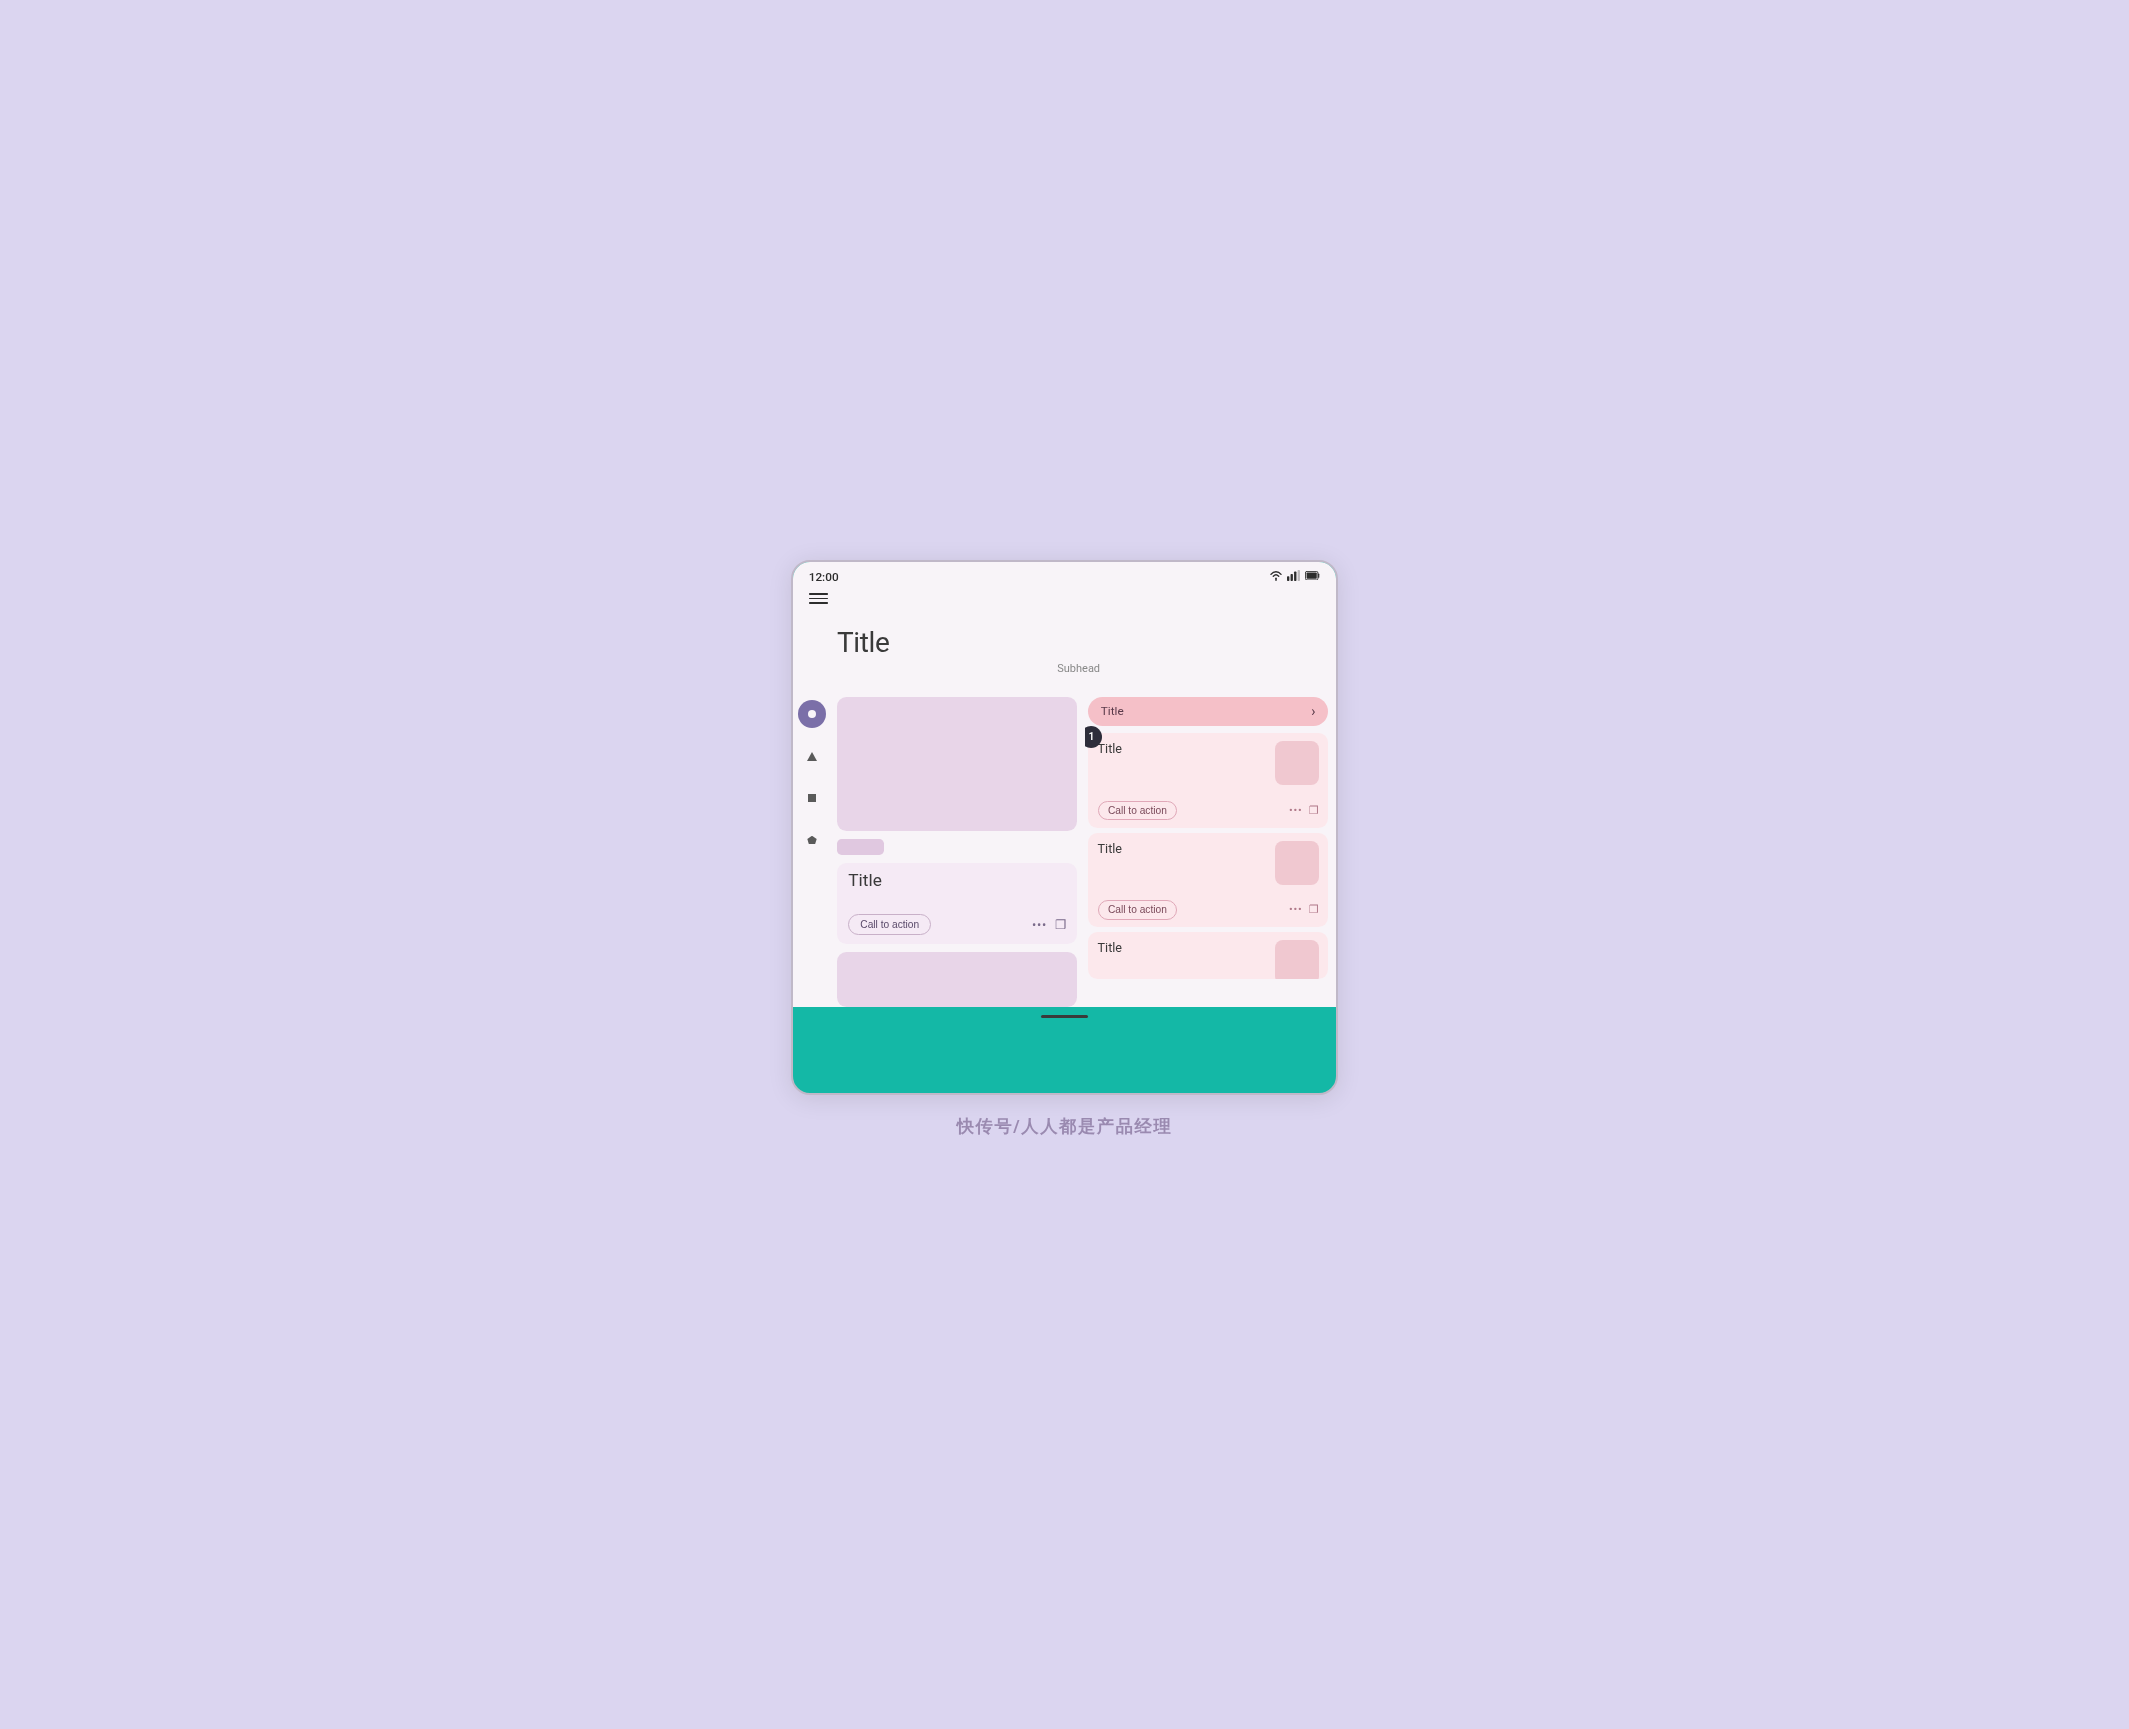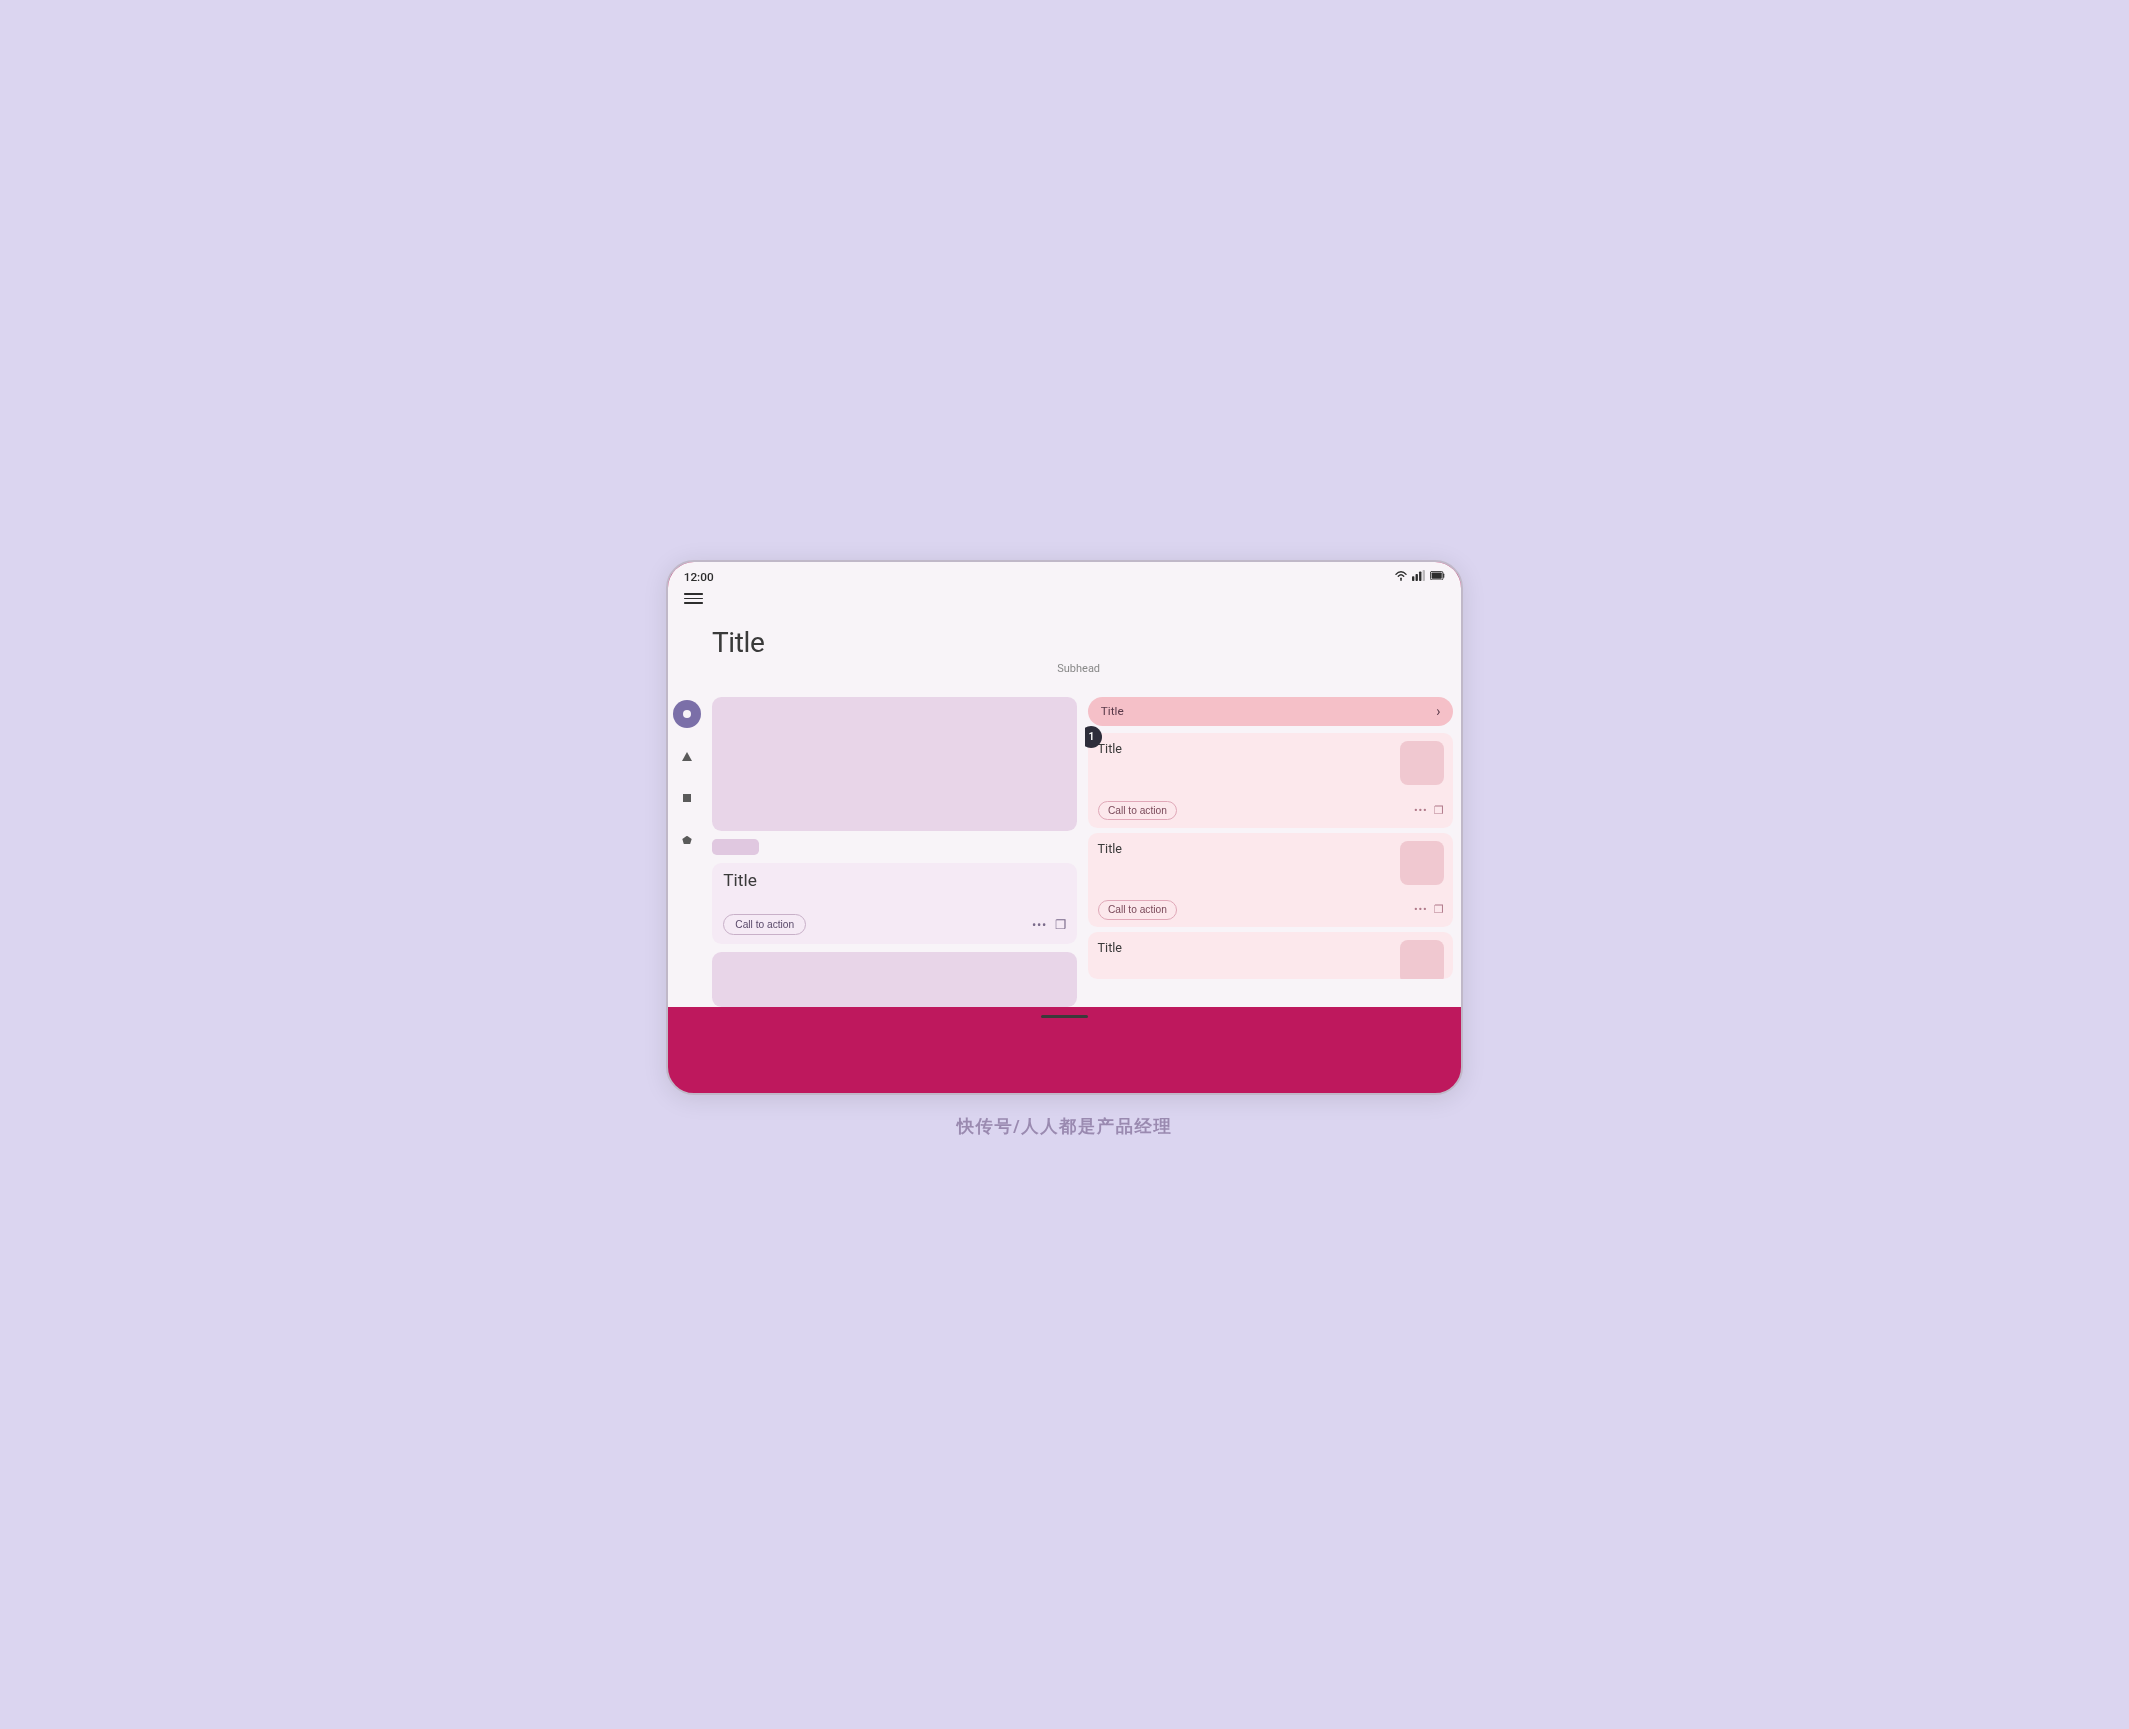--- a/index.html
+++ b/index.html
@@ -8,24 +8,24 @@
       display: flex;
       flex-direction: column;
       align-items: center;
       justify-content: center;
       min-height: 100vh;
       font-family: 'Roboto', Arial, sans-serif;
       padding: 31.5px 15.7px 63px;
     }
 
     .tablet-frame {
-      background: #be185d;
-      border-radius: 28px;
+      background: #14b8a6;
+      border-radius: 19px;
       border: 2px solid #c0b8c8;
-      width: 797px;
+      width: 547px;
       min-height: 535px;
       overflow: hidden;
       position: relative;
       box-shadow: 0 3.1px 25px rgba(0,0,0,0.10);
     }
 
     
     .status-bar {
       display: flex;
       justify-content: space-between;

